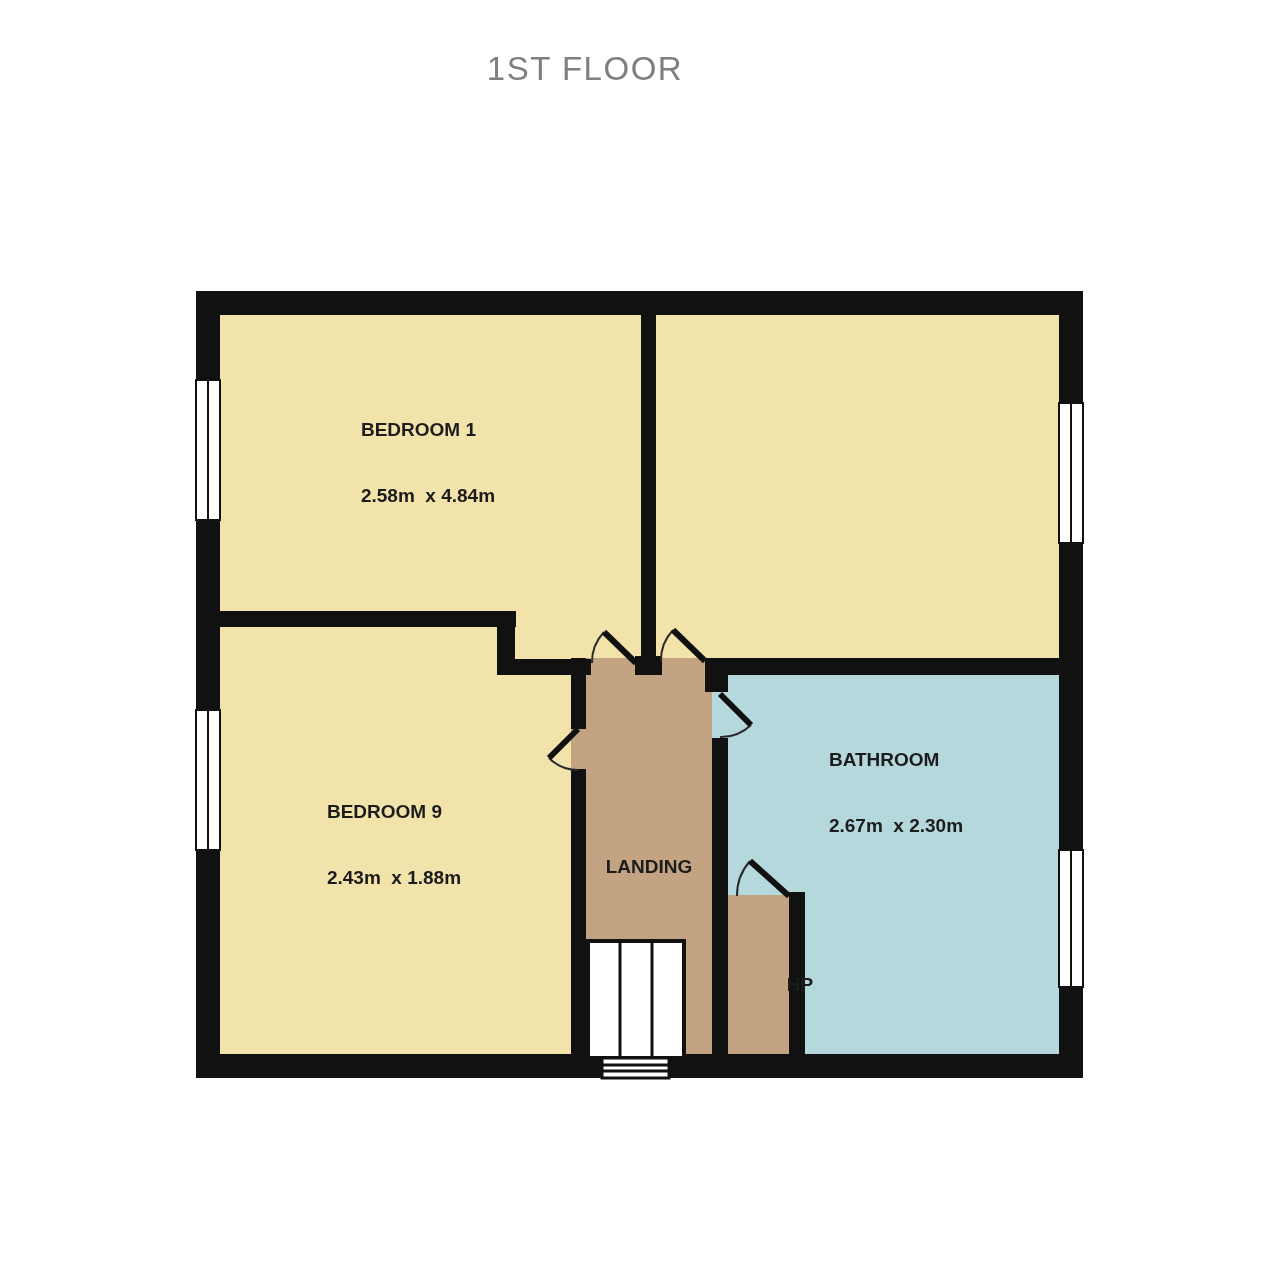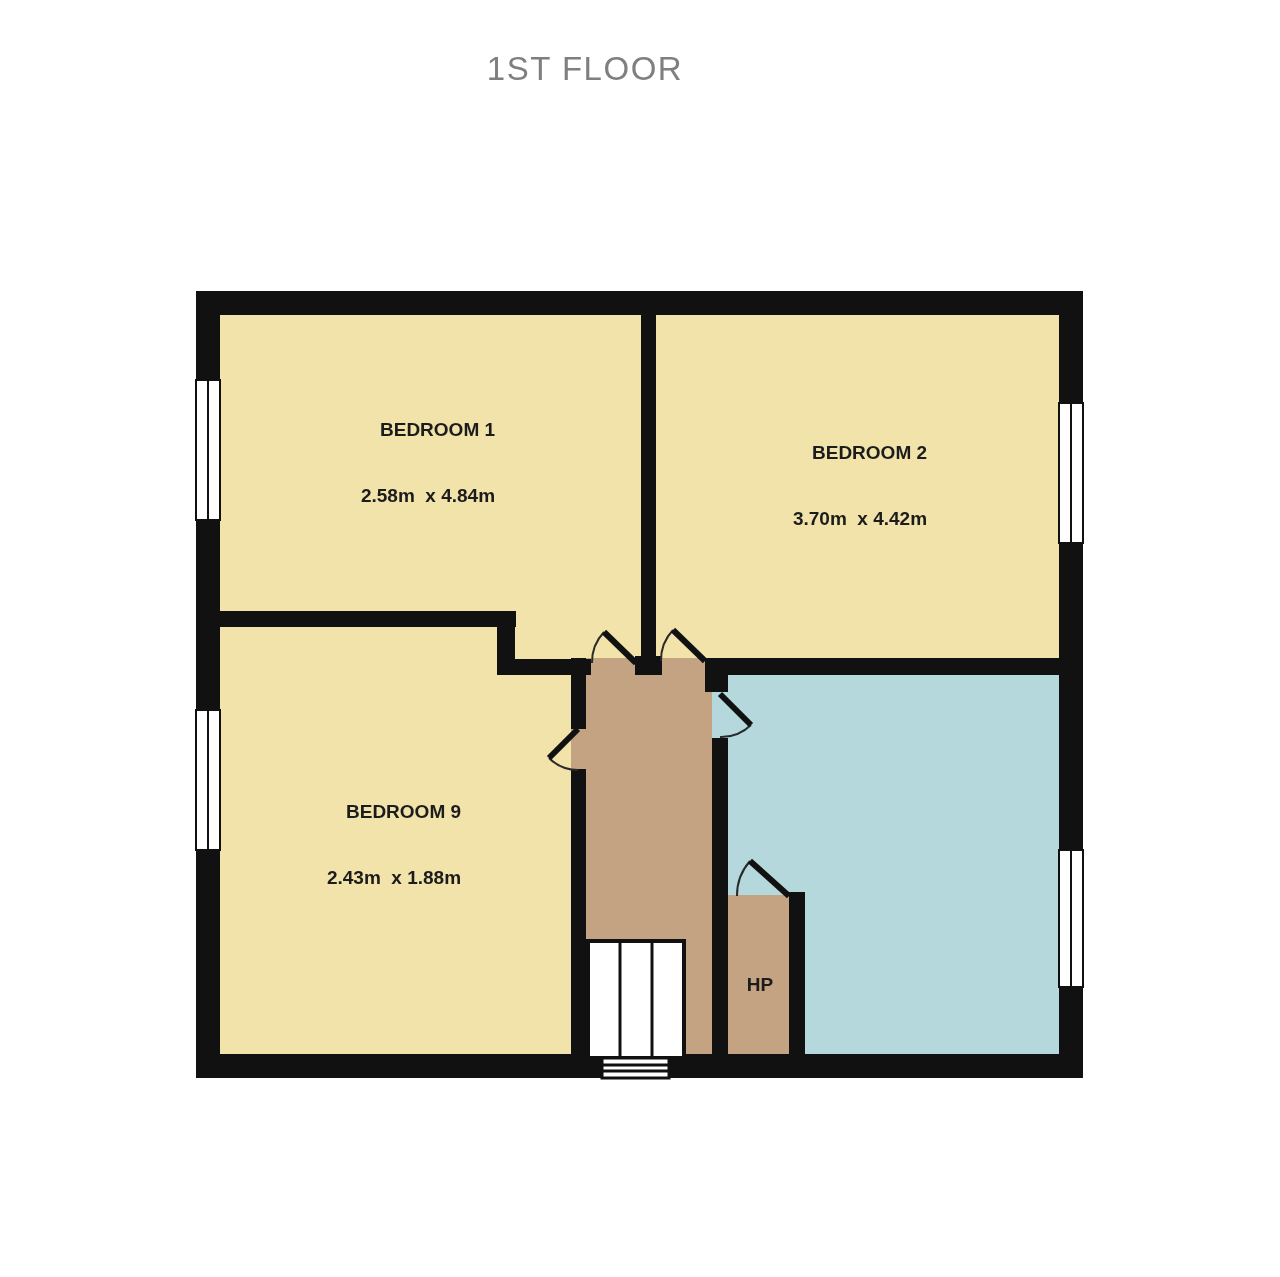--- a/index.html
+++ b/index.html
@@ -40,21 +40,21 @@
     left: 585px; top: 50px;
     transform: translateX(-50%);
     color: var(--title);
     font-size: 33px;
     letter-spacing: 1.5px;
     white-space: pre;
   }
   .plan-label {
     position: absolute;
     transform: translate(-50%, -50%);
-    text-align: right;
+    text-align: left;
     color: var(--ink);
     font-weight: bold;
     font-size: 19px;
     line-height: 22px;
     white-space: pre;
   }
 </style>
 </head>
 <body>
 
@@ -140,25 +140,28 @@
       </g>
     </g>
   </svg>
 
   <div class="page-title">1ST FLOOR</div>
 
   <div class="plan-label" style="left:428px; top:463px">
     <div>BEDROOM 1</div>
     <div>2.58m  x 4.84m</div>
   </div>
-  <div class="plan-label" style="left:860px; top:486px">
-    <div>BEDROOM 2</div>
-    <div>3.70m  x 4.42m</div>
-  </div>
   <div class="plan-label" style="left:394px; top:845px">
     <div>BEDROOM 9</div>
     <div>2.43m  x 1.88m</div>
   </div>
-  <div class="plan-label" style="left:760px; top:985px">
+  <div class="plan-label" style="left:896px; top:793px">
+    <div>BATHROOM</div>
+    <div>2.67m  x 2.30m</div>
+  </div>
+  <div class="plan-label" style="left:649px; top:867px">
+    <div>LANDING</div>
+  </div>
+  <div class="plan-label" style="left:800px; top:985px">
     <div>HP</div>
   </div>
 
 </div>
 
 </body></html>

